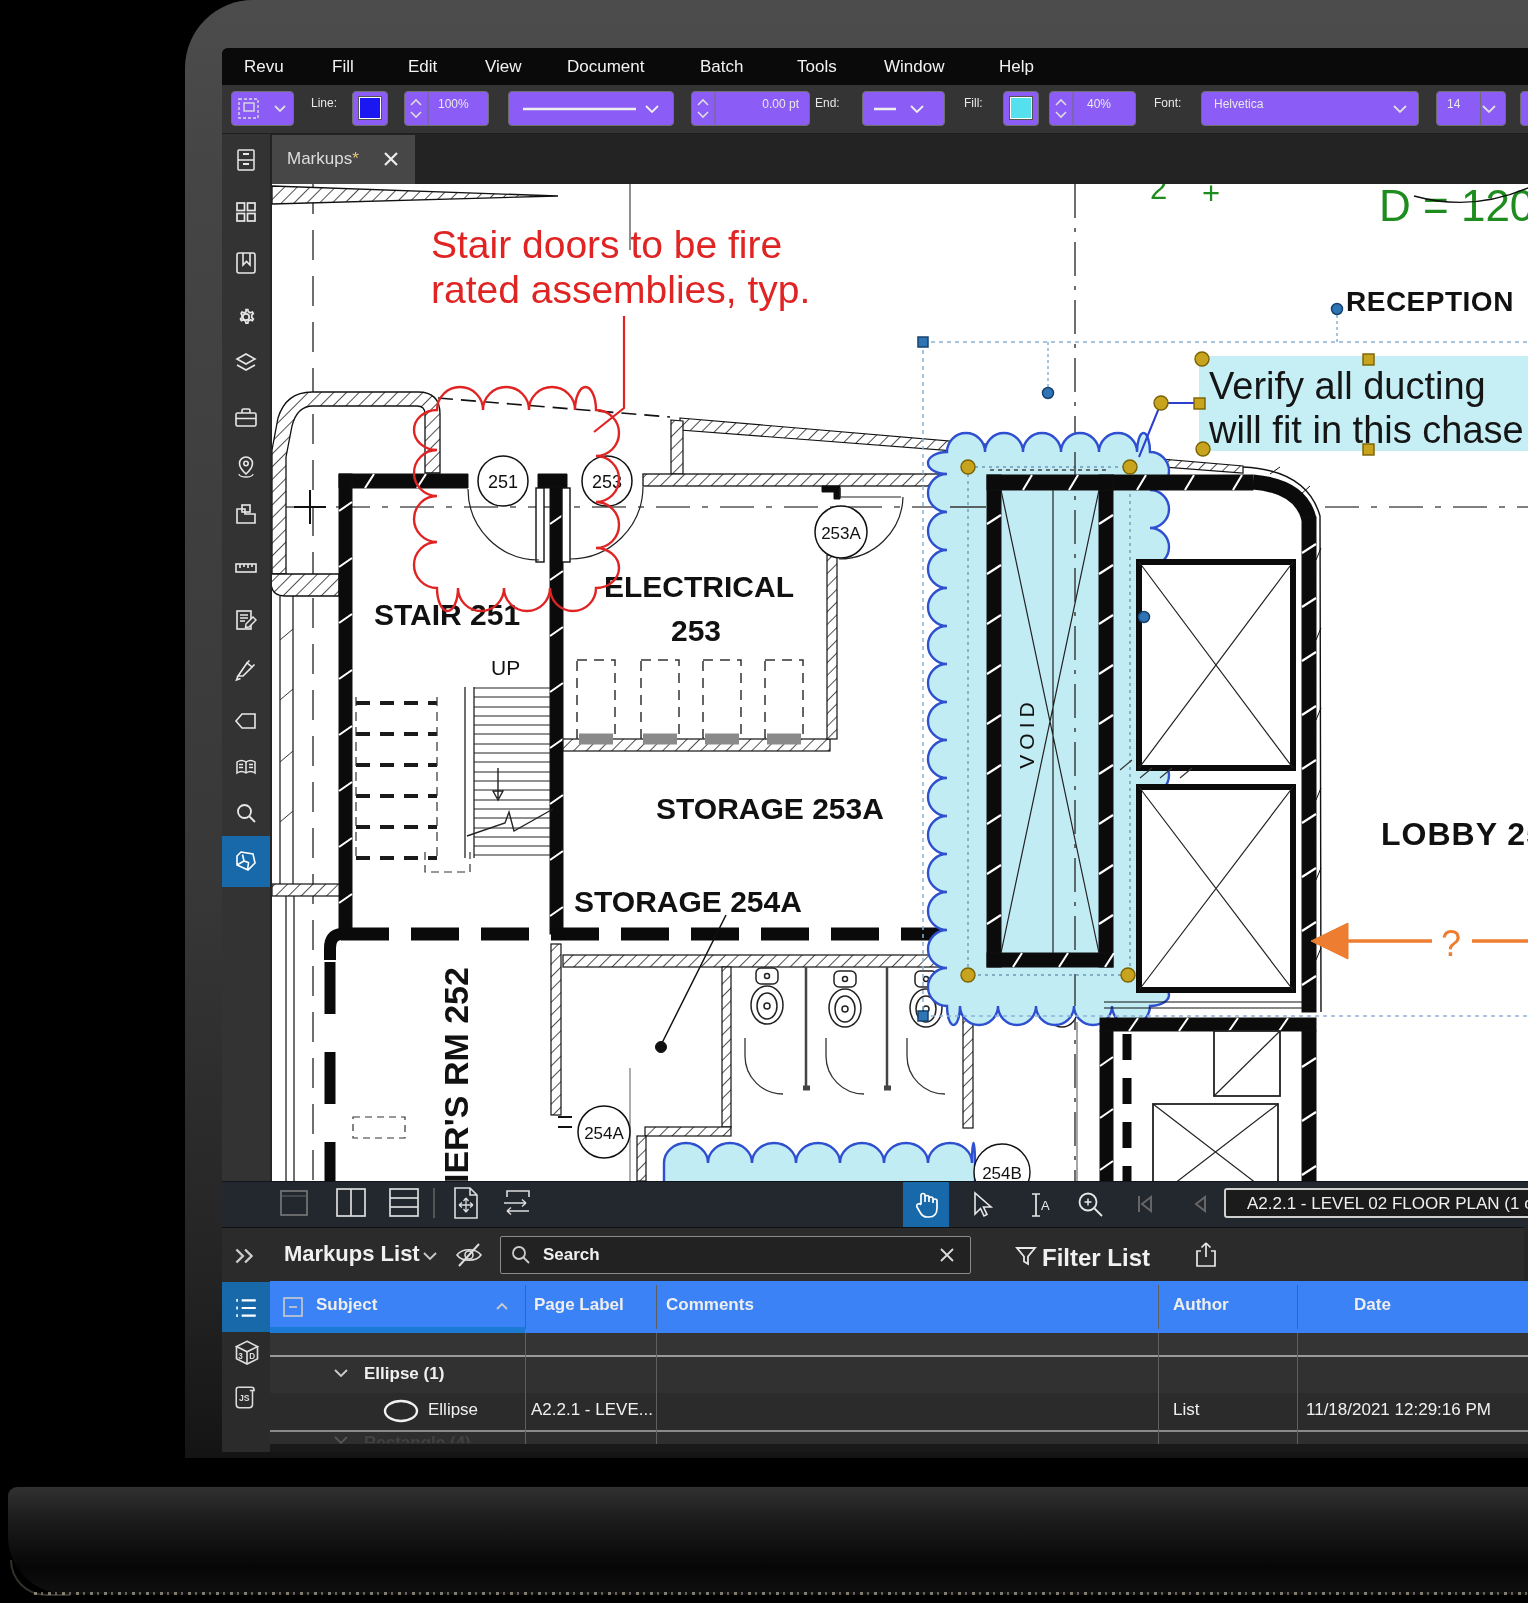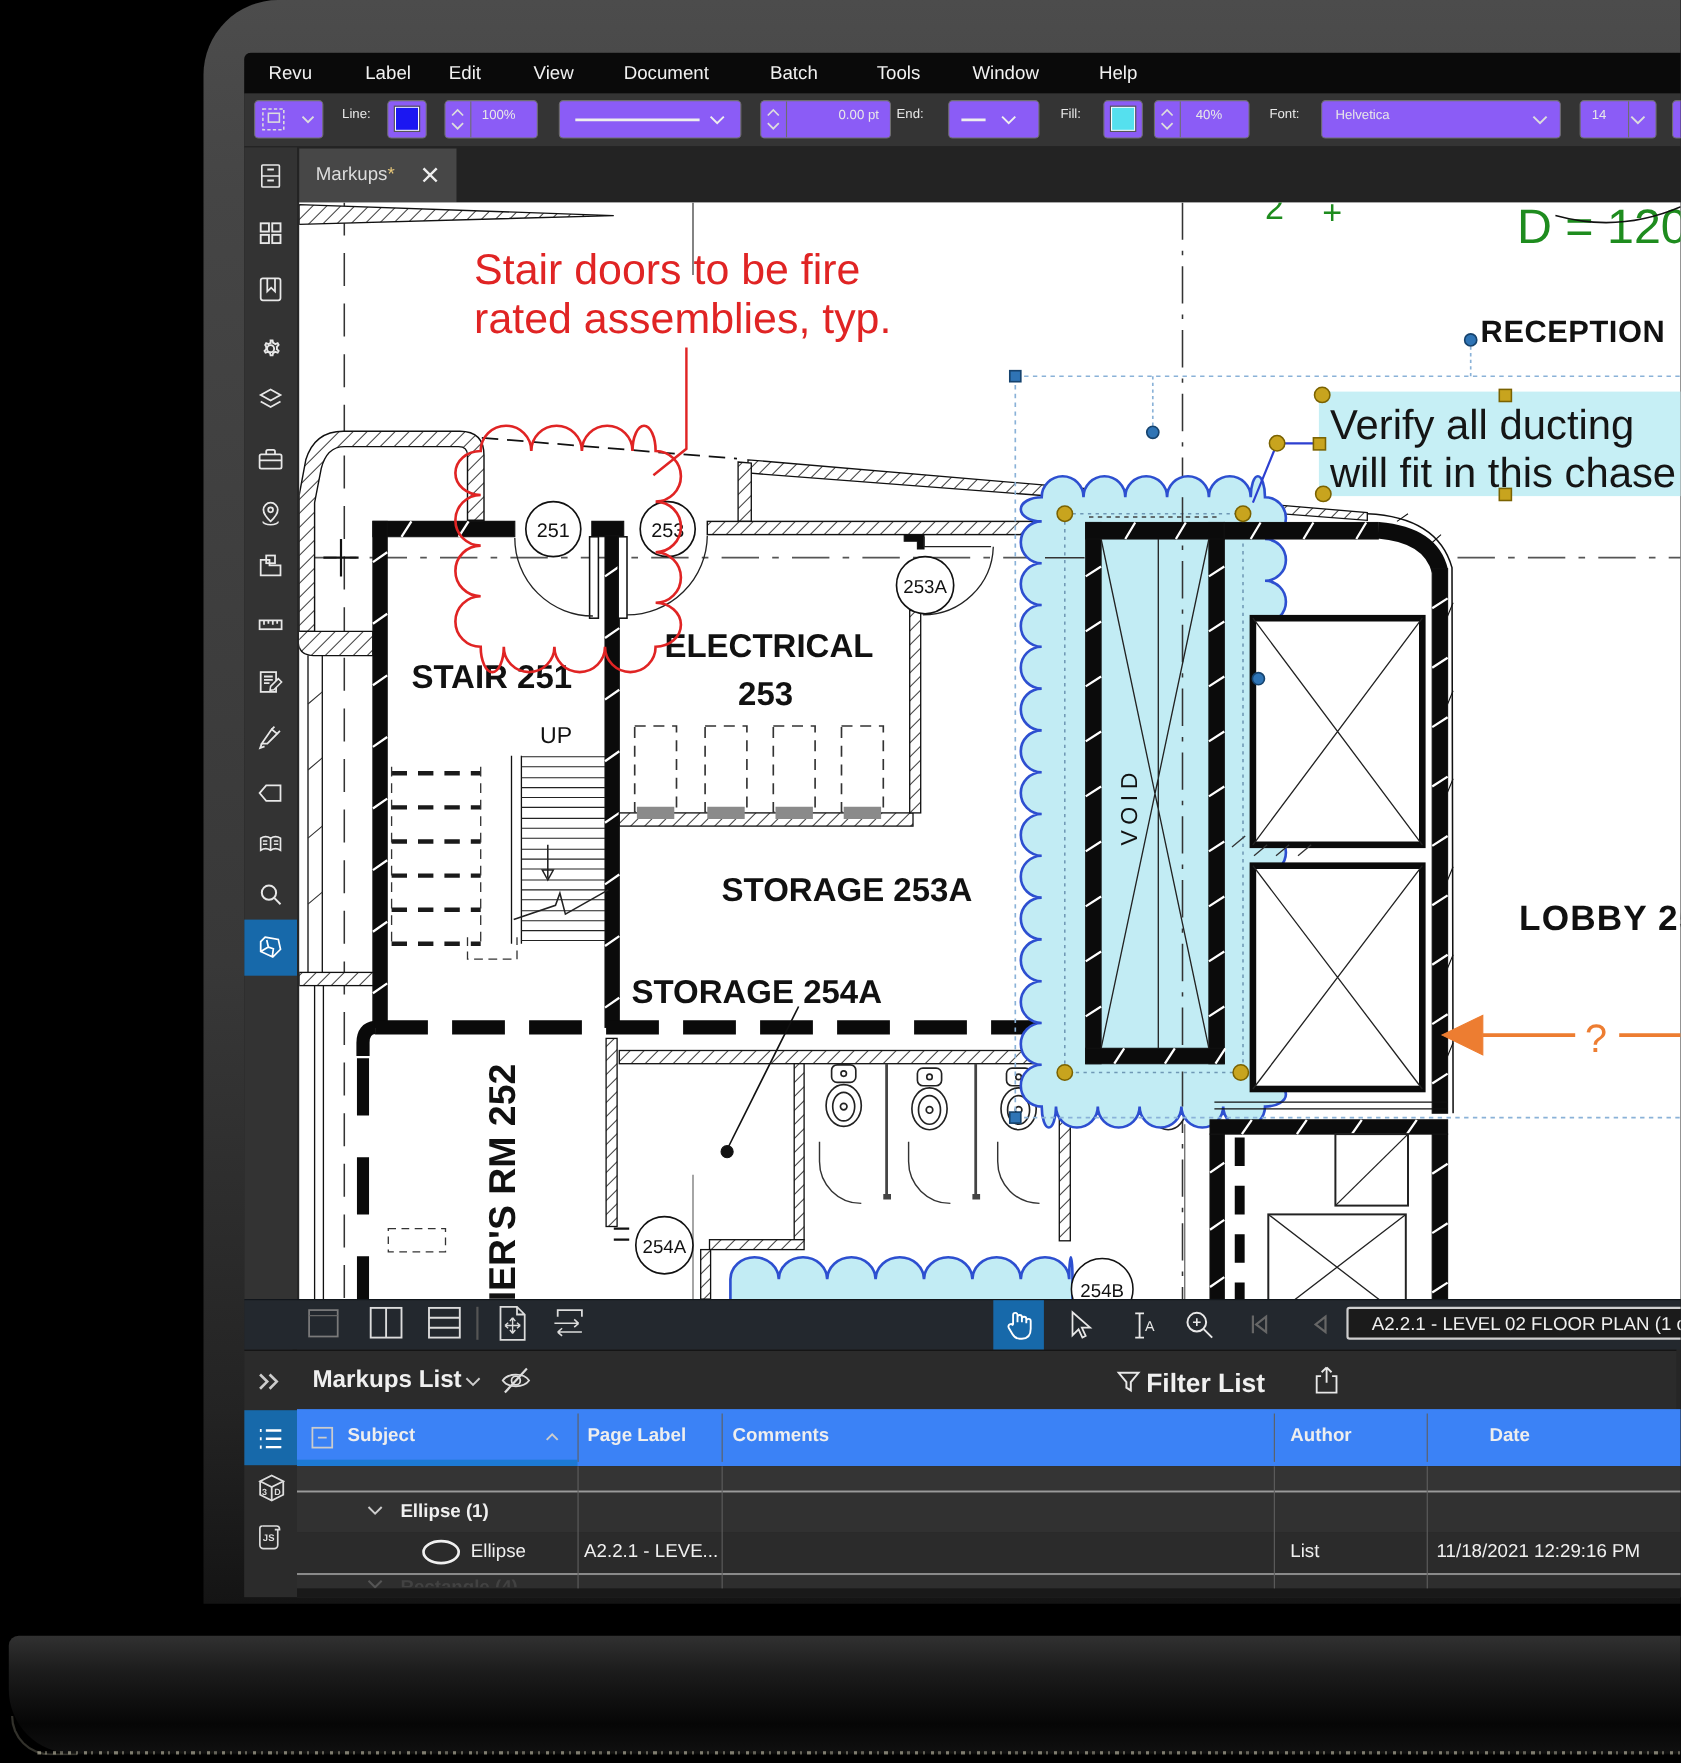--- a/index.html
+++ b/index.html
@@ -31,21 +31,21 @@
 </style></head>
 <body>
 <div id="stage">
 <div id="bezel"></div>
 <div id="base"></div>
 <div style="position:absolute;left:34px;top:1592px;width:1494px;height:3px;background:repeating-linear-gradient(90deg,rgba(220,215,190,0.55) 0 3px,rgba(40,40,30,0.2) 3px 7px,rgba(230,225,200,0.4) 7px 9px,rgba(20,20,20,0.3) 9px 14px)"></div>
 <div style="position:absolute;left:10px;top:1560px;width:60px;height:36px;border-bottom-left-radius:40px;border-left:2px solid rgba(200,195,170,0.25);border-bottom:2px solid rgba(200,195,170,0.25)"></div>
 <div id="app">
   <div id="menubar">
     <span style="left:22px">Revu</span>
-        <span style="left:110px">Label</span>
+        <span style="left:110px">Fill</span>
         <span style="left:186px">Edit</span>
         <span style="left:263px">View</span>
         <span style="left:345px">Document</span>
         <span style="left:478px">Batch</span>
         <span style="left:575px">Tools</span>
         <span style="left:662px">Window</span>
         <span style="left:777px">Help</span>
   </div>
   <div id="toolbar">
 
@@ -474,20 +474,30 @@
   <div id="mheader">
     <span style="position:absolute;left:18px;top:13px;font-size:22px;font-weight:bold;color:#f0f0f0">Markups List</span>
     <svg style="position:absolute;left:155px;top:22px" width="18" height="14" viewBox="0 0 18 14" fill="none" stroke="#ccc" stroke-width="1.8">
           <path d="M3 3 l6 6 l6 -6"></path>
         </svg>
     <svg style="position:absolute;left:187px;top:13px" width="32" height="28" viewBox="0 0 32 28" fill="none" stroke="#ddd" stroke-width="1.6">
           <path d="M4 14 C9 7 23 7 28 14 C23 21 9 21 4 14 Z"></path>
           <circle cx="16" cy="14" r="4"></circle>
           <line x1="26" y1="3" x2="6" y2="25" stroke-width="2"></line>
         </svg>
+    <div style="position:absolute;left:234px;top:8px;width:471px;height:38px;background:#222;border:1.5px solid #8a8a8a;border-radius:2px">
+      <svg style="position:absolute;left:9px;top:7px" width="22" height="22" viewBox="0 0 22 22" fill="none" stroke="#ccc" stroke-width="1.8">
+            <circle cx="9" cy="9" r="6"></circle>
+            <line x1="13.5" y1="13.5" x2="19" y2="19"></line>
+          </svg>
+      <span style="position:absolute;left:42px;top:8px;color:#f0f0f0;font-size:17px;font-weight:bold">Search</span>
+      <svg style="position:absolute;right:14px;top:9px" width="18" height="18" viewBox="0 0 18 18" stroke="#ddd" stroke-width="1.8">
+            <path d="M3 3 L15 15 M15 3 L3 15"></path>
+          </svg>
+    </div>
     <svg style="position:absolute;left:748px;top:16px" width="24" height="24" viewBox="0 0 24 24" fill="none" stroke="#e8e8e8" stroke-width="1.8">
           <path d="M3 4 h18 L14 12.5 V20 l-4 -2.5 V12.5 Z"></path>
         </svg>
     <span style="position:absolute;left:776px;top:16px;font-size:24px;font-weight:bold;color:#f0f0f0">Filter List</span>
     <svg style="position:absolute;left:927px;top:13px" width="26" height="28" viewBox="0 0 26 28" fill="none" stroke="#e8e8e8" stroke-width="1.7">
           <path d="M8 10 H4 v15 h18 V10 h-4"></path>
           <path d="M13 2 v14 M13 2 l-4.5 4.5 M13 2 l4.5 4.5"></path>
         </svg>
   </div>
   <div id="msidebar">

